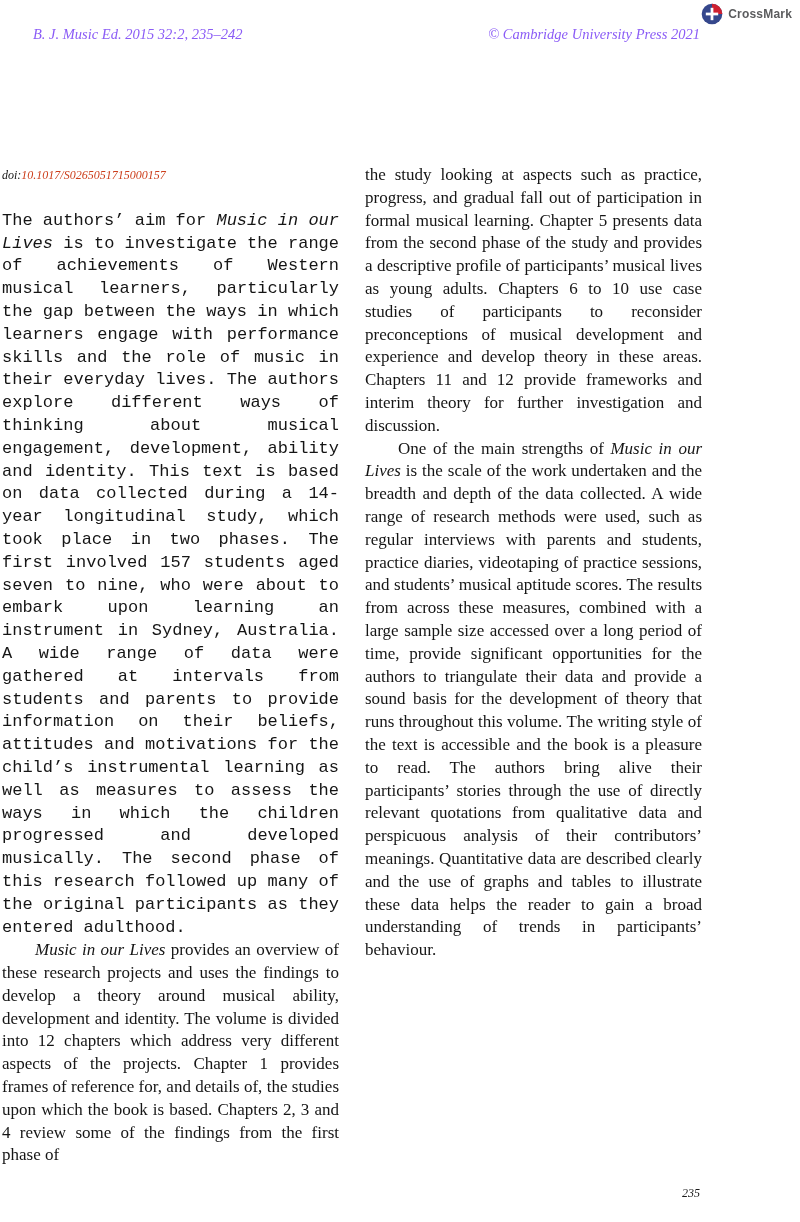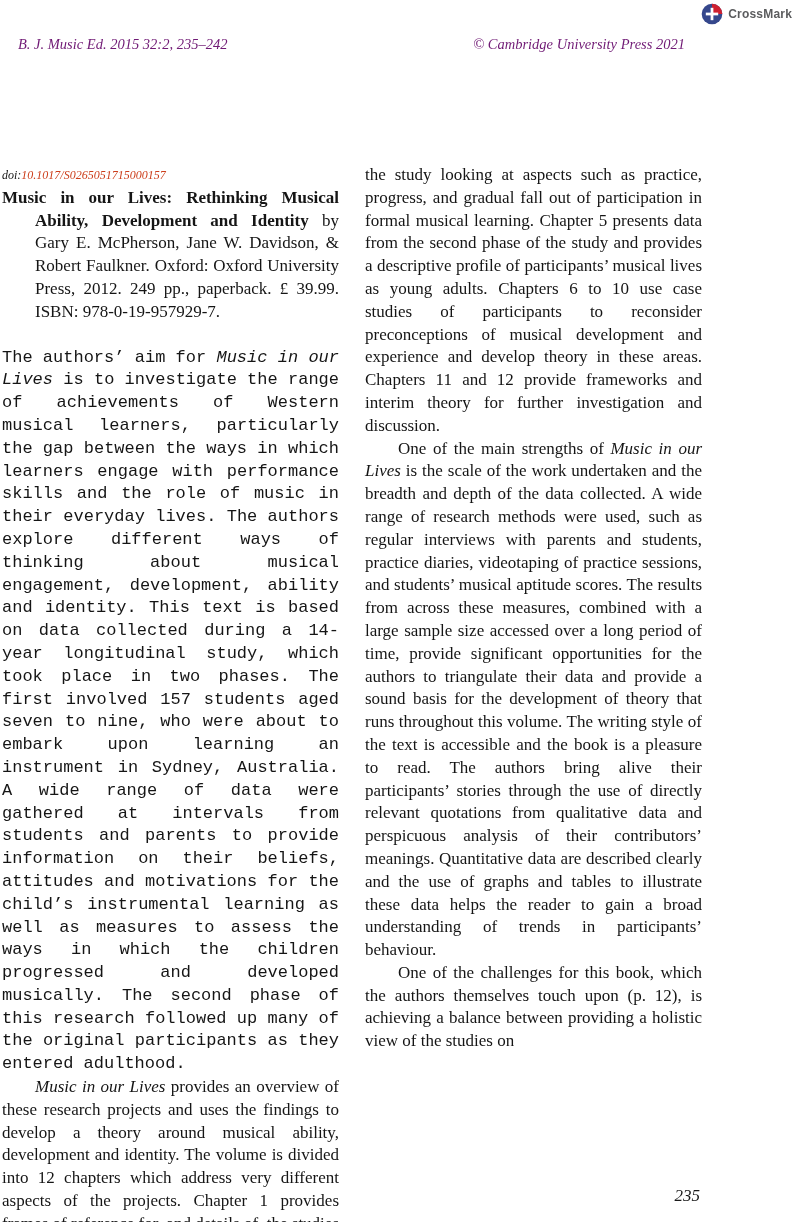--- a/index.html
+++ b/index.html
@@ -30,28 +30,27 @@
     font-size: 12px;
     font-weight: 700;
     color: #5b5c5e;
     letter-spacing: 0.2px;
   }
 
   
   .running-head {
     position: absolute;
     top: 26px;
-    left: 18px;
+    left: 33px;
     width: 667px;
     display: flex;
     justify-content: space-between;
     font-style: italic;
     font-size: 14.5px;
-    color: #701a75;
-    margin-top: 10px;
+    color: #8b5cf6;
   }
 
   
   .section-title {
     position: absolute;
     top: 94px;
     left: 33px;
     margin: 0;
     font-size: 21px;
     font-weight: 400;
@@ -95,21 +94,21 @@
 
   .first-body { margin-top: 23px !important; font-family: Liberation Mono, monospace; }
   .indent { text-indent: 33px; }
 
   
   .footer {
     position: absolute;
     top: 1186px;
     right: 100px;
     font-style: italic;
-    font-size: 17px;
+    font-size: 12px;
     color: #1a1a1a;
   }
 </style>
 </head>
 <body>
 
 <div class="page">
 
   <div class="crossmark">
     <span class="cm-icon">
@@ -127,32 +126,30 @@
     <span>B. J. Music Ed. 2015 32:2, 235–242</span>
     <span>© Cambridge University Press 2021</span>
   </div>
 
 
   <div class="columns">
 
     <div class="col">
       <p class="doi-line"><span class="doi-prefix">doi:</span><a class="doi-link" href="#">10.1017/S0265051715000157</a></p>
 
-      <p class="citation"><b>Music in our Lives: Rethinking Musical Ability, Development and Identity</b><span> by Gary E. McPherson, Jane W. Davidson, &amp; Robert Faulkner. Oxford: Oxford University Press, 2012. 249 pp., paperback. £ 39.99. ISBN: 978-0-19-957929-7.</span></p>
 
       <p class="body-para first-body"><span>The authors’ aim for </span><i>Music in our Lives</i><span> is to investigate the range of achievements of Western musical learners, particularly the gap between the ways in which learners engage with performance skills and the role of music in their everyday lives. The authors explore different ways of thinking about musical engagement, development, ability and identity. This text is based on data collected during a 14-year longitudinal study, which took place in two phases. The first involved 157 students aged seven to nine, who were about to embark upon learning an instrument in Sydney, Australia. A wide range of data were gathered at intervals from students and parents to provide information on their beliefs, attitudes and motivations for the child’s instrumental learning as well as measures to assess the ways in which the children progressed and developed musically. The second phase of this research followed up many of the original participants as they entered adulthood.</span></p>
 
       <p class="body-para indent"><i>Music in our Lives</i><span> provides an overview of these research projects and uses the findings to develop a theory around musical ability, development and identity. The volume is divided into 12 chapters which address very different aspects of the projects. Chapter 1 provides frames of reference for, and details of, the studies upon which the book is based. Chapters 2, 3 and 4 review some of the findings from the first phase of</span></p>
     </div>
 
     <div class="col">
       <p class="body-para"><span>the study looking at aspects such as practice, progress, and gradual fall out of participation in formal musical learning. Chapter 5 presents data from the second phase of the study and provides a descriptive profile of participants’ musical lives as young adults. Chapters 6 to 10 use case studies of participants to reconsider preconceptions of musical development and experience and develop theory in these areas. Chapters 11 and 12 provide frameworks and interim theory for further investigation and discussion.</span></p>
 
       <p class="body-para indent"><span>One of the main strengths of </span><i>Music in our Lives</i><span> is the scale of the work undertaken and the breadth and depth of the data collected. A wide range of research methods were used, such as regular interviews with parents and students, practice diaries, videotaping of practice sessions, and students’ musical aptitude scores. The results from across these measures, combined with a large sample size accessed over a long period of time, provide significant opportunities for the authors to triangulate their data and provide a sound basis for the development of theory that runs throughout this volume. The writing style of the text is accessible and the book is a pleasure to read. The authors bring alive their participants’ stories through the use of directly relevant quotations from qualitative data and perspicuous analysis of their contributors’ meanings. Quantitative data are described clearly and the use of graphs and tables to illustrate these data helps the reader to gain a broad understanding of trends in participants’ behaviour.</span></p>
 
-      <p class="body-para indent"><span>One of the challenges for this book, which the authors themselves touch upon (p. 12), is achieving a balance between providing a holistic view of the studies on</span></p>
     </div>
 
   </div>
 
   <div class="footer">235</div>
 
 </div>
 
 </body></html>

